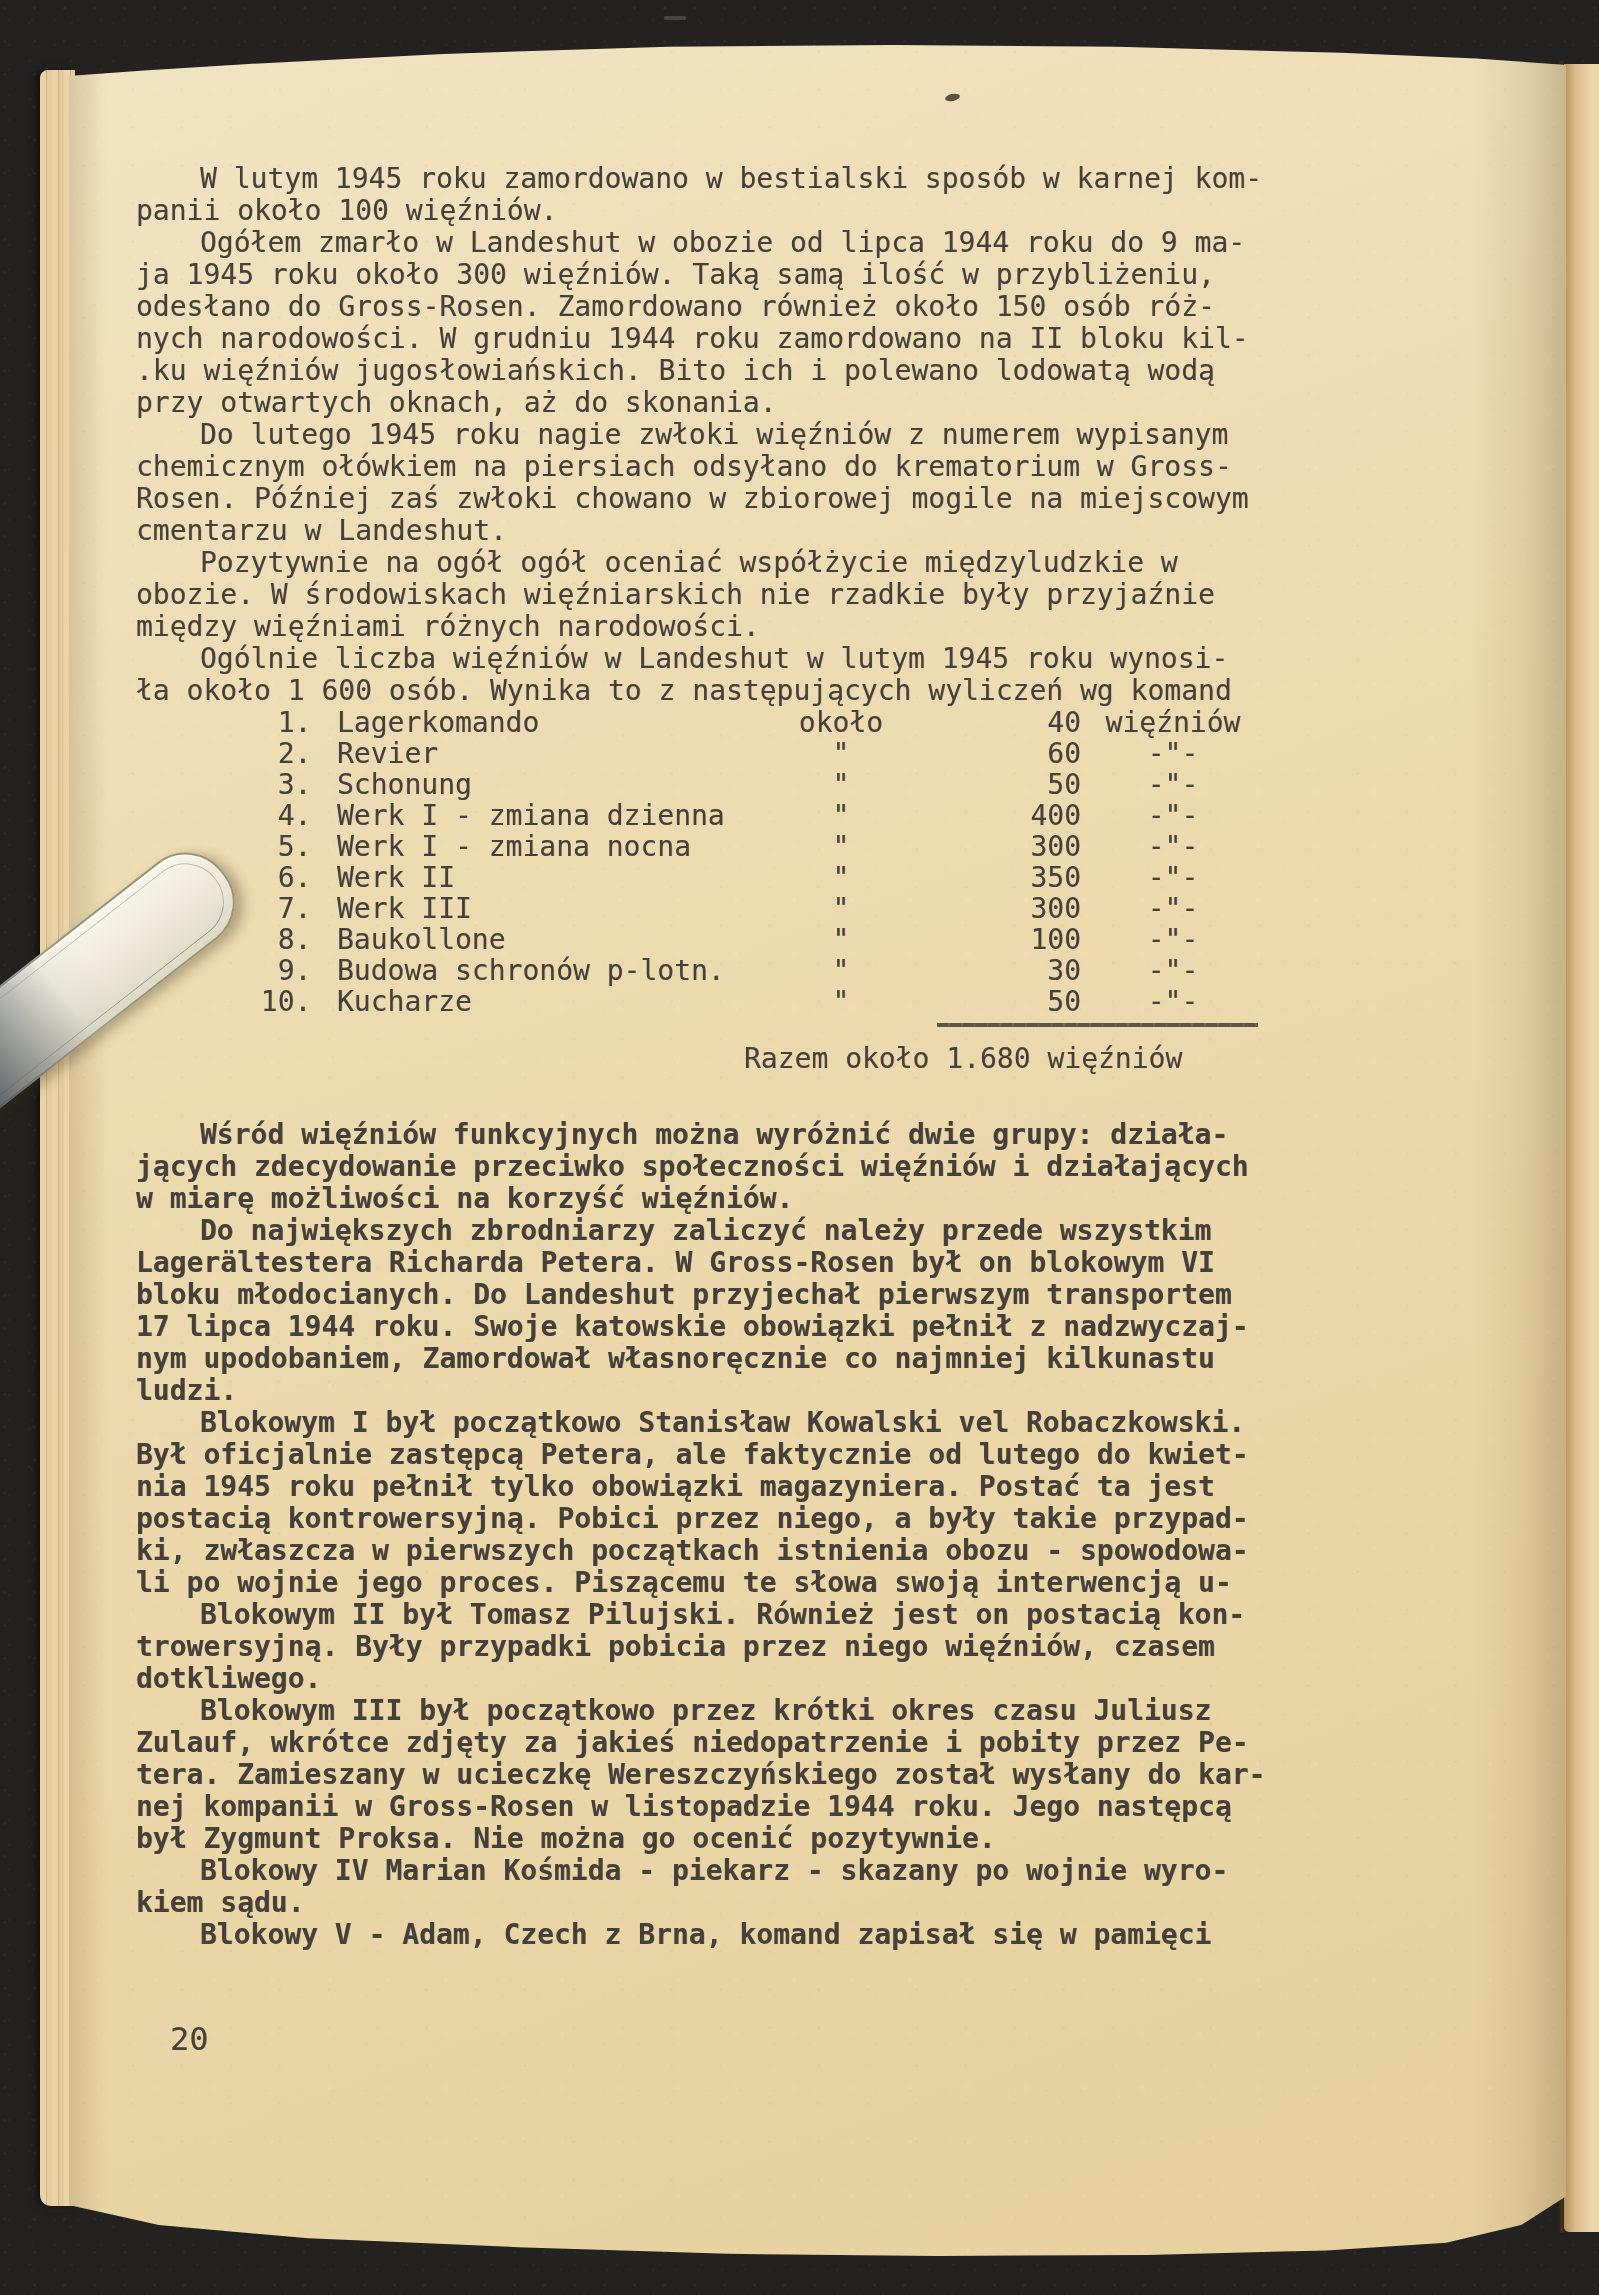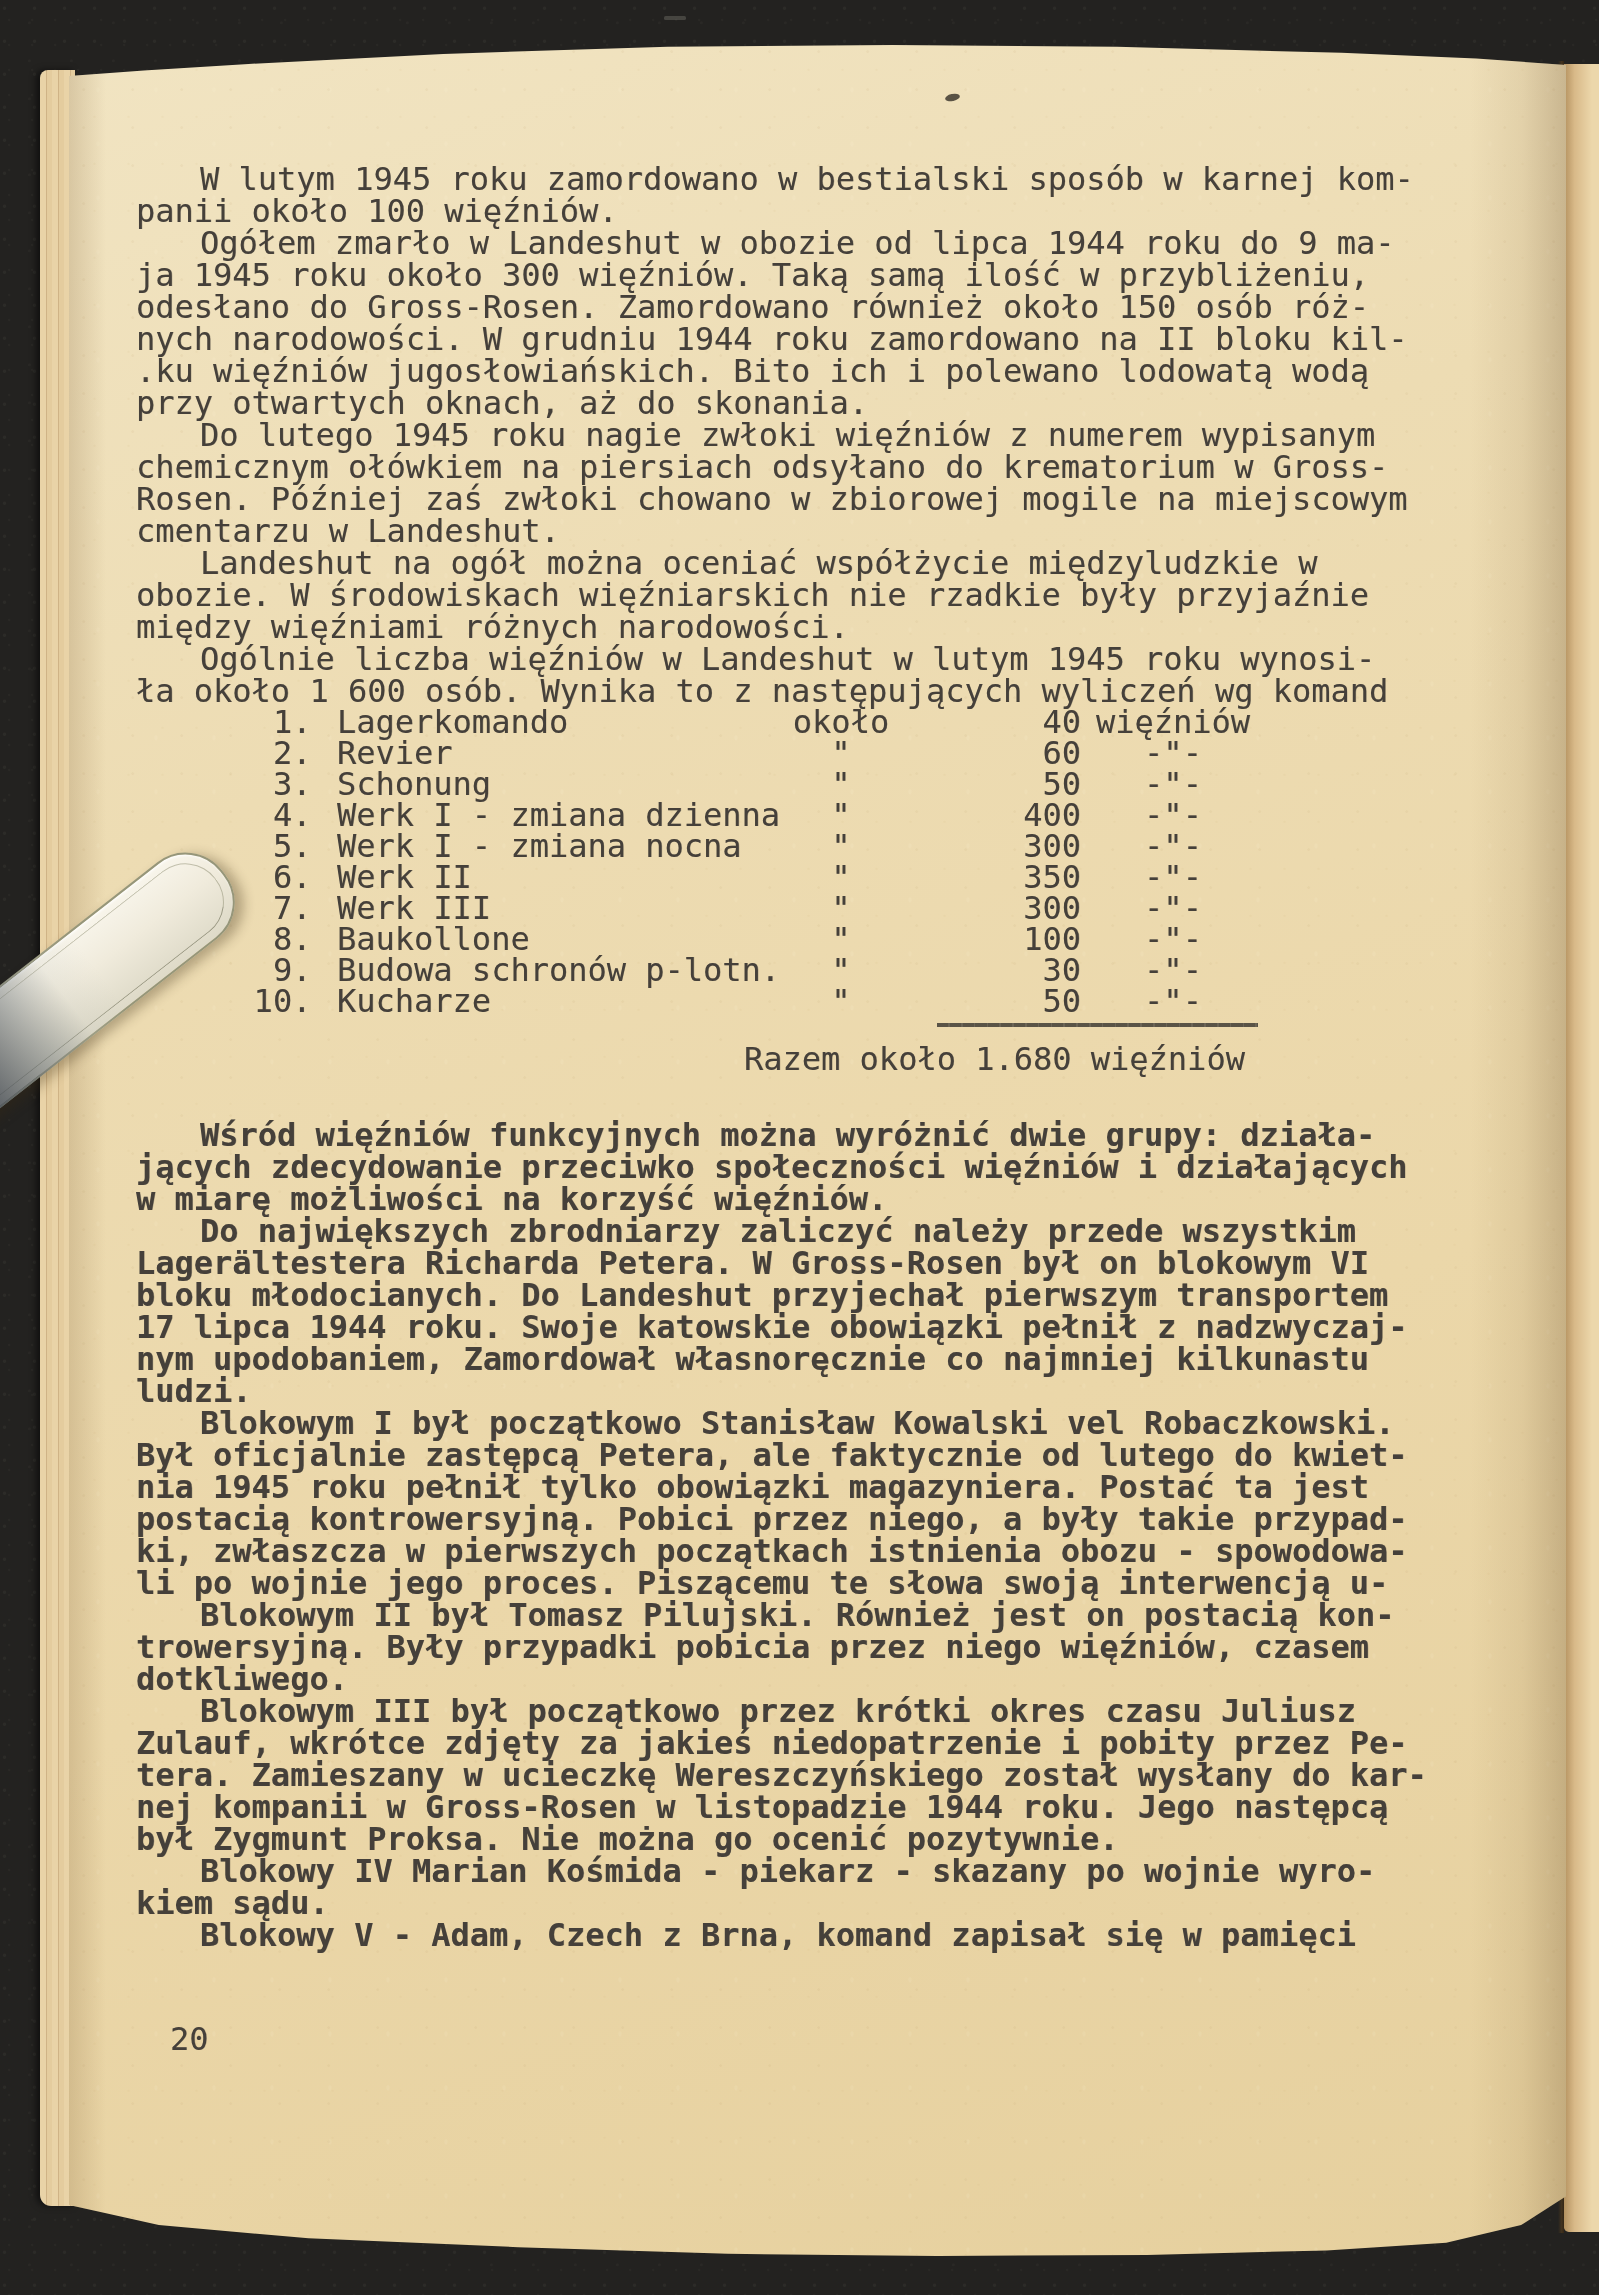--- a/index.html
+++ b/index.html
@@ -52,21 +52,21 @@
     position:absolute;top:0;right:0;width:96px;height:100%;
     background:linear-gradient(to right,rgba(120,88,45,0),rgba(120,88,45,.10) 55%,rgba(95,66,30,.26));
   }
   .book-page .left-shade{
     position:absolute;top:0;left:0;width:37px;height:100%;
     background:linear-gradient(to right,rgba(130,98,55,.22),rgba(130,98,55,0));
   }
   
   .text-block{
     position:absolute;left:136px;top:163px;width:1391px;
-    color:#45403a;font-size:32px;
+    color:#45403a;font-size:28px;
     text-shadow:0.4px 0.4px 0 rgba(69,64,58,.35);
   }
   .line{white-space:pre;height:32px;line-height:32px;}
   .lines-top .line{height:32px;line-height:32px;}
   .lines-bottom .line{height:32px;line-height:32px;}
   .line.indent{padding-left:64px;}
   .worklist{margin-top:0;}
   .worklist .trow{
     display:grid;grid-template-columns:201px 400px 208px 136px 184px;
     height:31px;line-height:31px;white-space:pre;
@@ -149,21 +149,21 @@
         <div class="line">przy otwartych oknach, aż do skonania.</div>
 
         <div class="line indent">Do lutego 1945 roku nagie zwłoki więźniów z numerem wypisanym</div>
 
         <div class="line">chemicznym ołówkiem na piersiach odsyłano do krematorium w Gross-</div>
 
         <div class="line">Rosen. Później zaś zwłoki chowano w zbiorowej mogile na miejscowym</div>
 
         <div class="line">cmentarzu w Landeshut.</div>
 
-        <div class="line indent">Landeshut na ogół można oceniać współżycie międzyludzkie w</div>
+        <div class="line indent">Pozytywnie na ogół ogół oceniać współżycie międzyludzkie w</div>
 
         <div class="line">obozie. W środowiskach więźniarskich nie rzadkie były przyjaźnie</div>
 
         <div class="line">między więźniami różnych narodowości.</div>
 
         <div class="line indent">Ogólnie liczba więźniów w Landeshut w lutym 1945 roku wynosi-</div>
 
         <div class="line">ła około 1 600 osób. Wynika to z następujących wyliczeń wg komand</div>
 
       </div>

